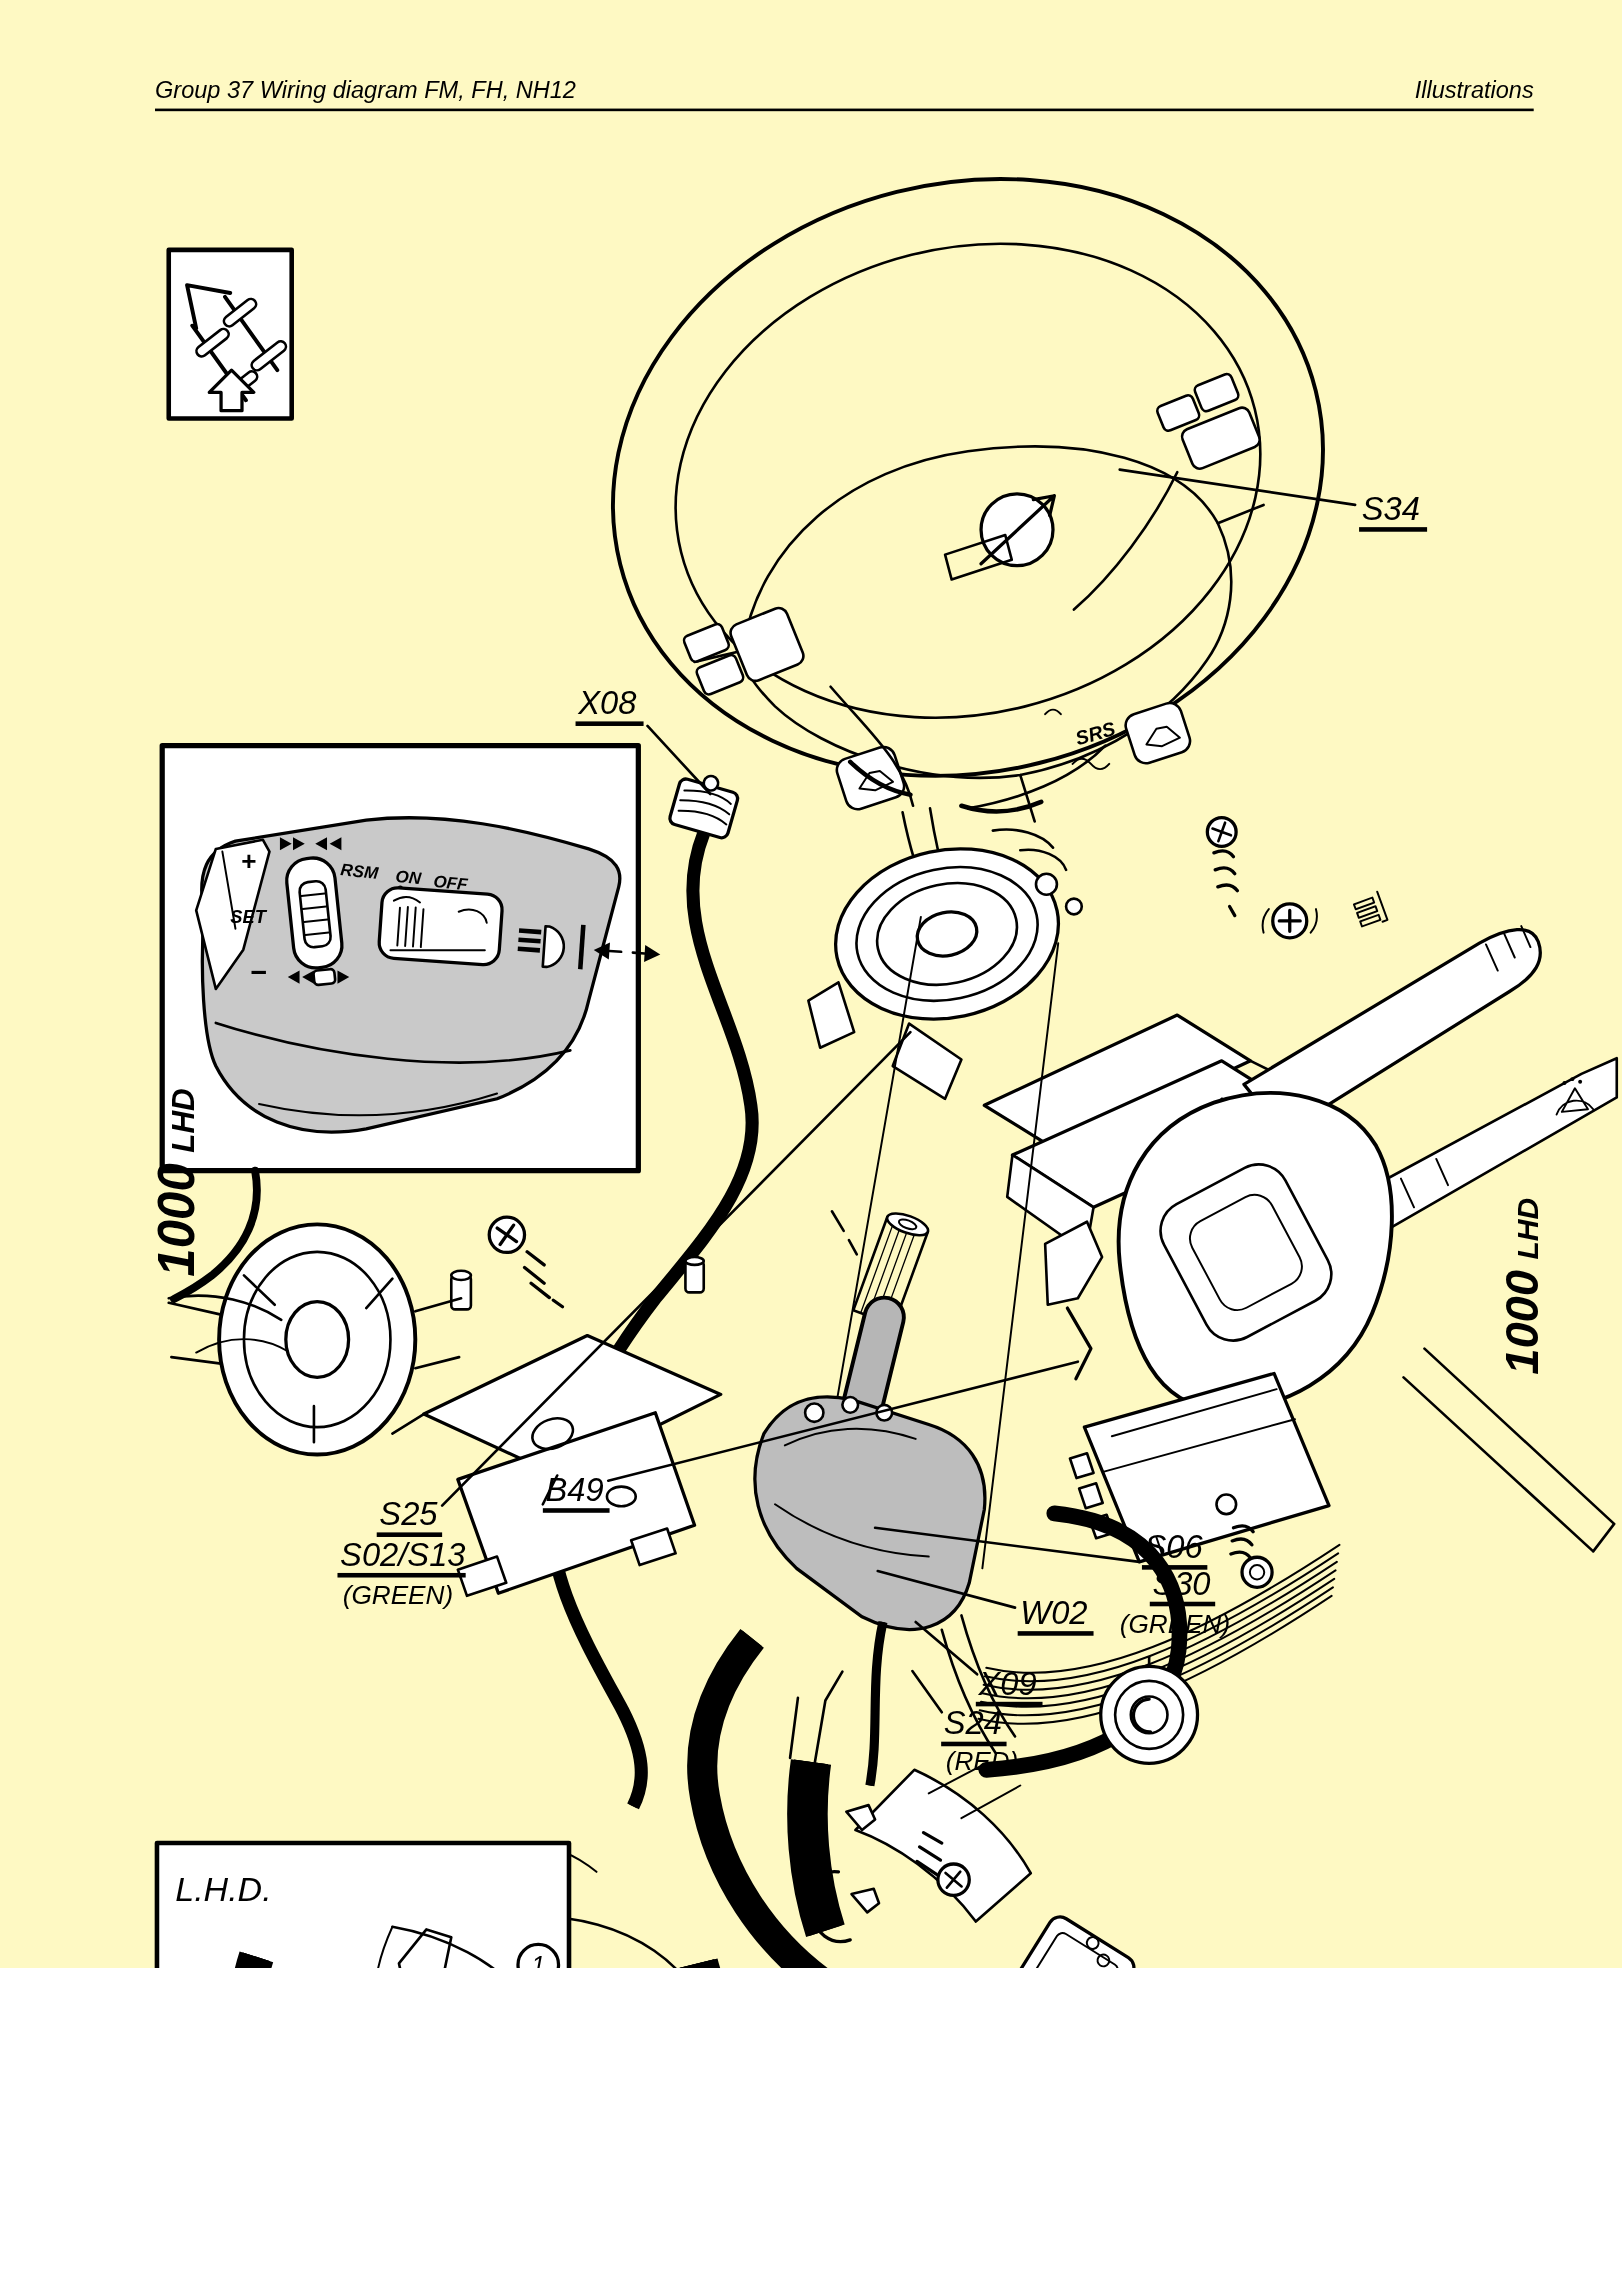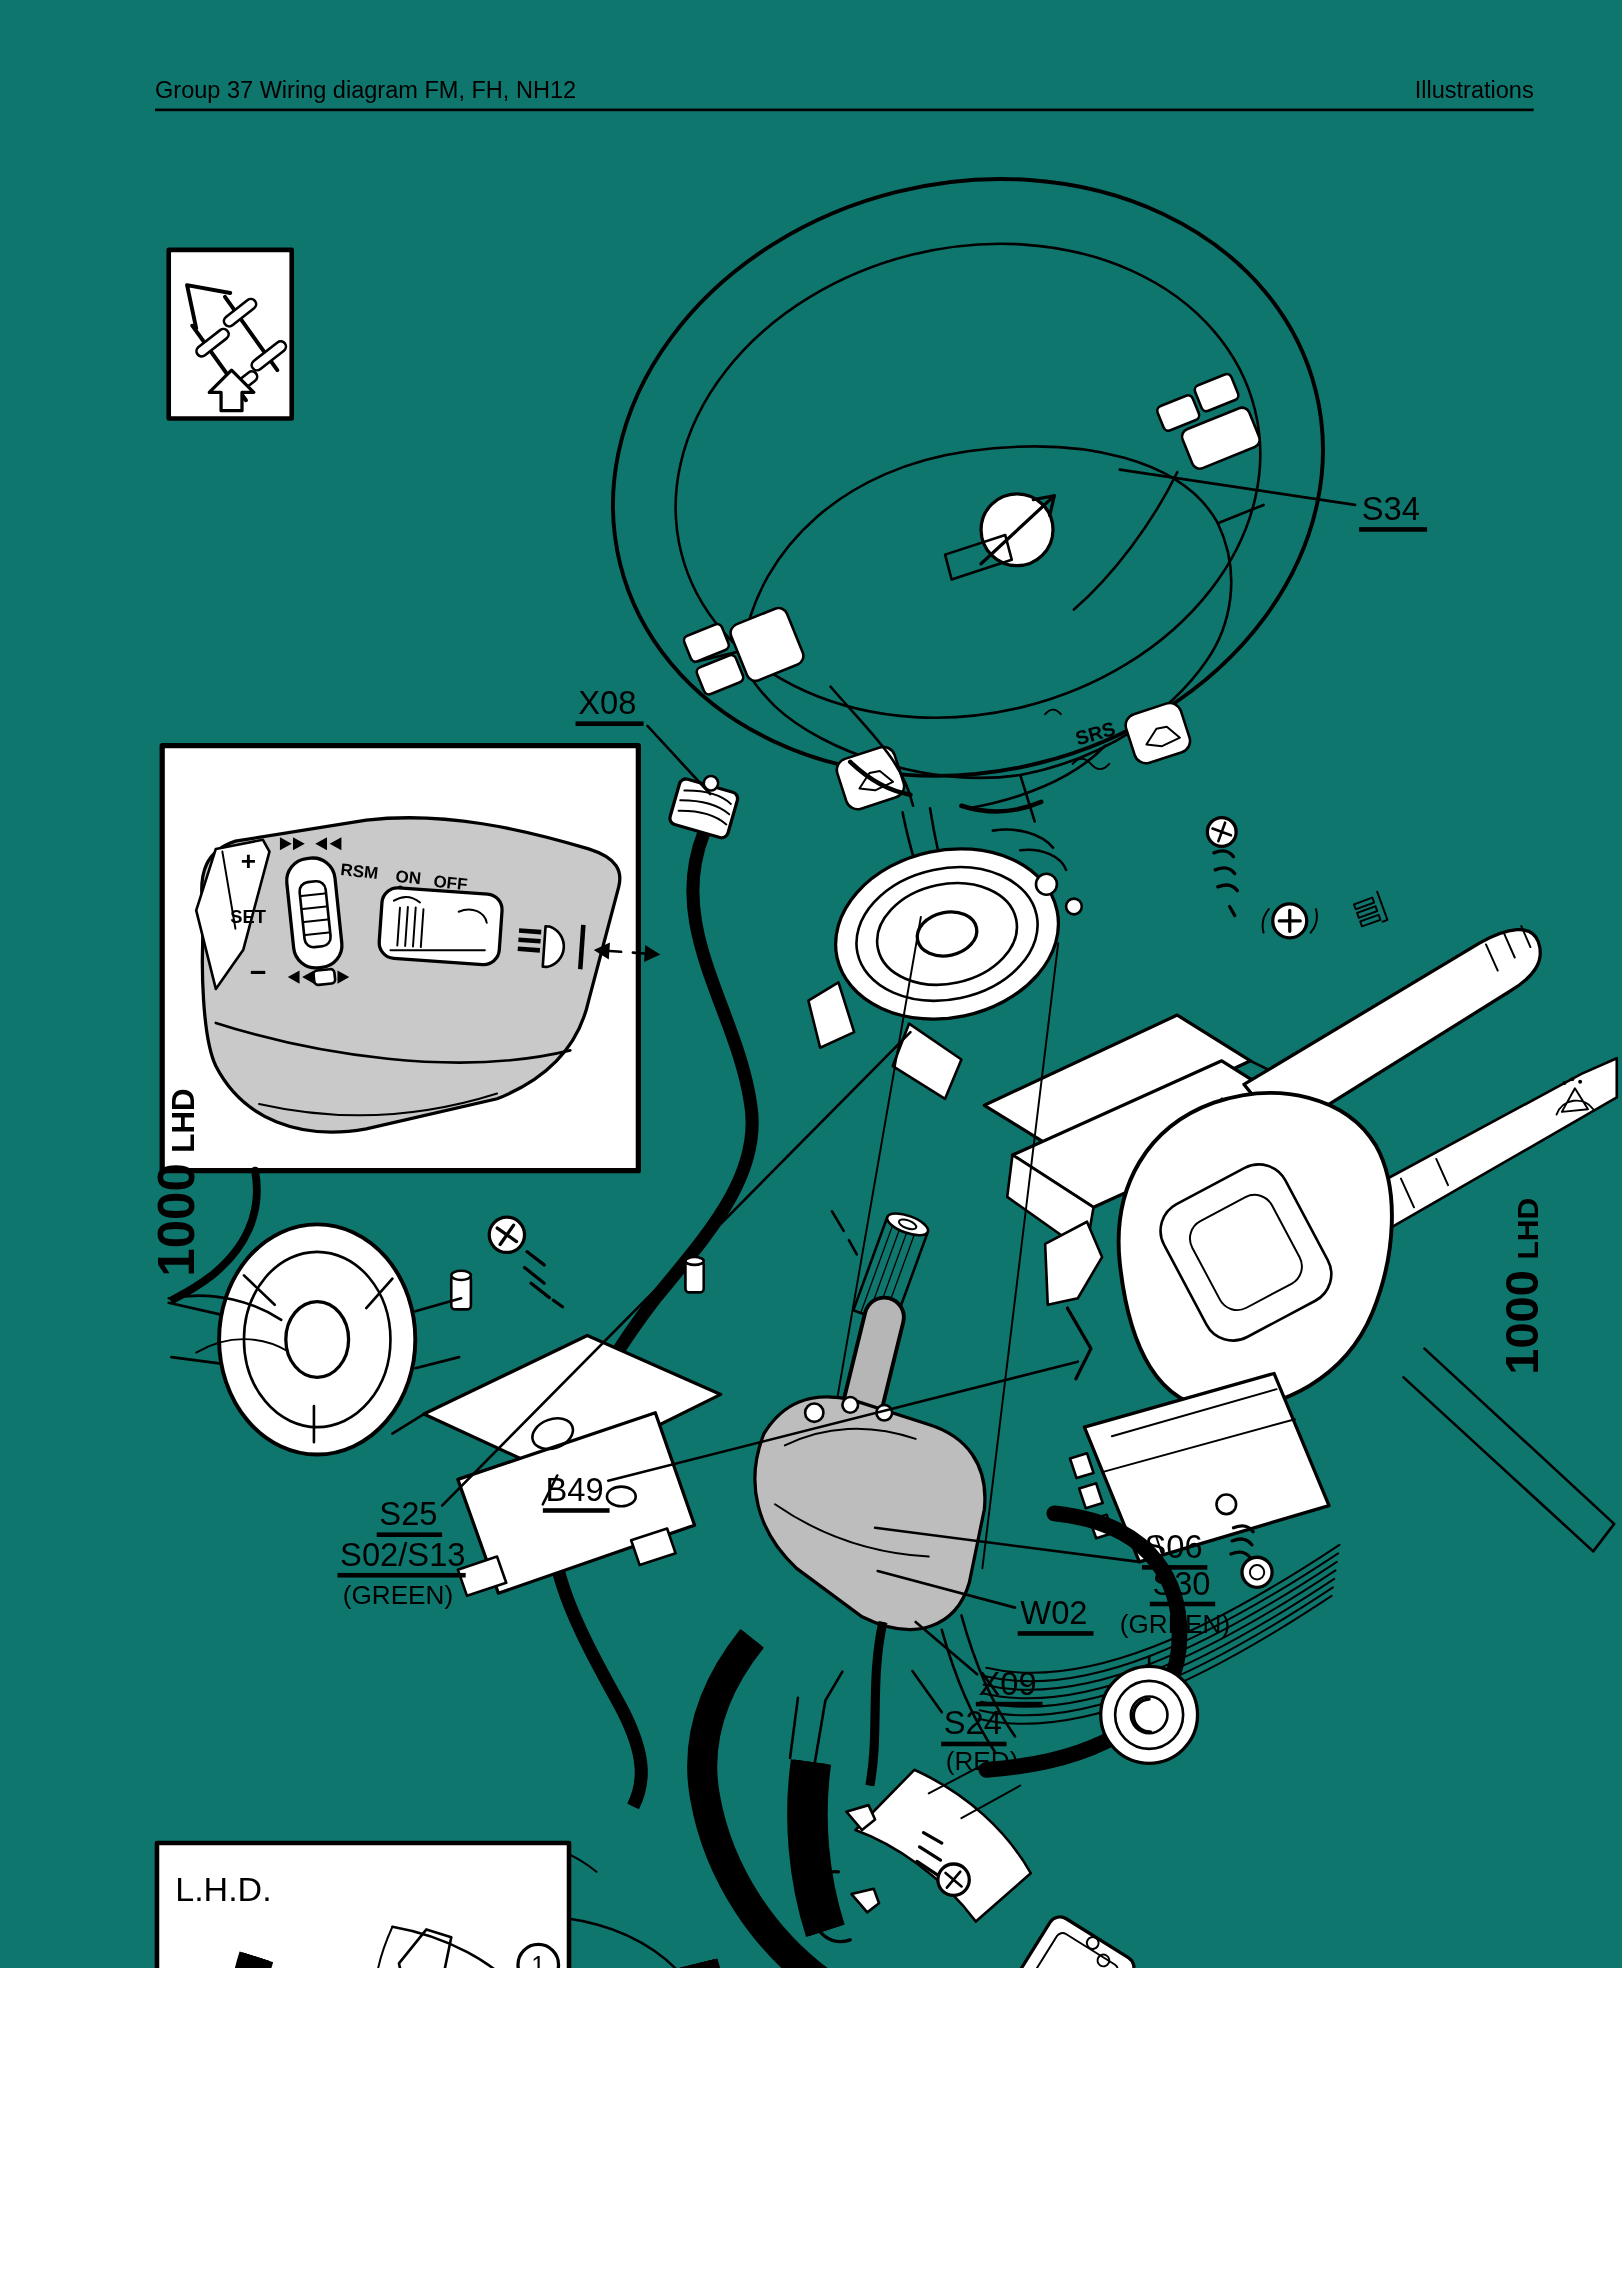--- a/index.html
+++ b/index.html
@@ -1,16 +1,16 @@
 <!DOCTYPE html>
 <html style="font-size:10.5px"><head>
 <meta charset="utf-8">
 <style>
   html,body{margin:0;padding:0;background:#fff;}
-  #page{position:relative;width:1622px;height:1968px;background:#0f766e;overflow:hidden;}
+  #page{position:relative;width:1622px;height:1968px;background:#fef9c3;overflow:hidden;font-style:italic;}
   svg{display:block;}
   text{font-family:"Liberation Sans","DejaVu Sans",sans-serif;fill:#000;}.t26{font-size:26px}.t28{font-size:28px}.t30{font-size:30px}
   .t36{font-size:36px}.t38{font-size:38px}.t40{font-size:40px}.t44{font-size:44px}
   .t50{font-size:50px}.t52{font-size:52px}.t70{font-size:70px}
   .b{font-weight:bold}.end{text-anchor:end}.mid{text-anchor:middle}
   .s2{stroke:#000;stroke-width:2;fill:none;stroke-linecap:round;stroke-linejoin:round}
   .s3{stroke:#000;stroke-width:3;fill:none;stroke-linecap:round;stroke-linejoin:round}
   .s4{stroke:#000;stroke-width:4;fill:none;stroke-linecap:round;stroke-linejoin:round}
   .s5{stroke:#000;stroke-width:5;fill:none;stroke-linecap:round;stroke-linejoin:round}
   .s6{stroke:#000;stroke-width:6;fill:none;stroke-linecap:round;stroke-linejoin:round}

